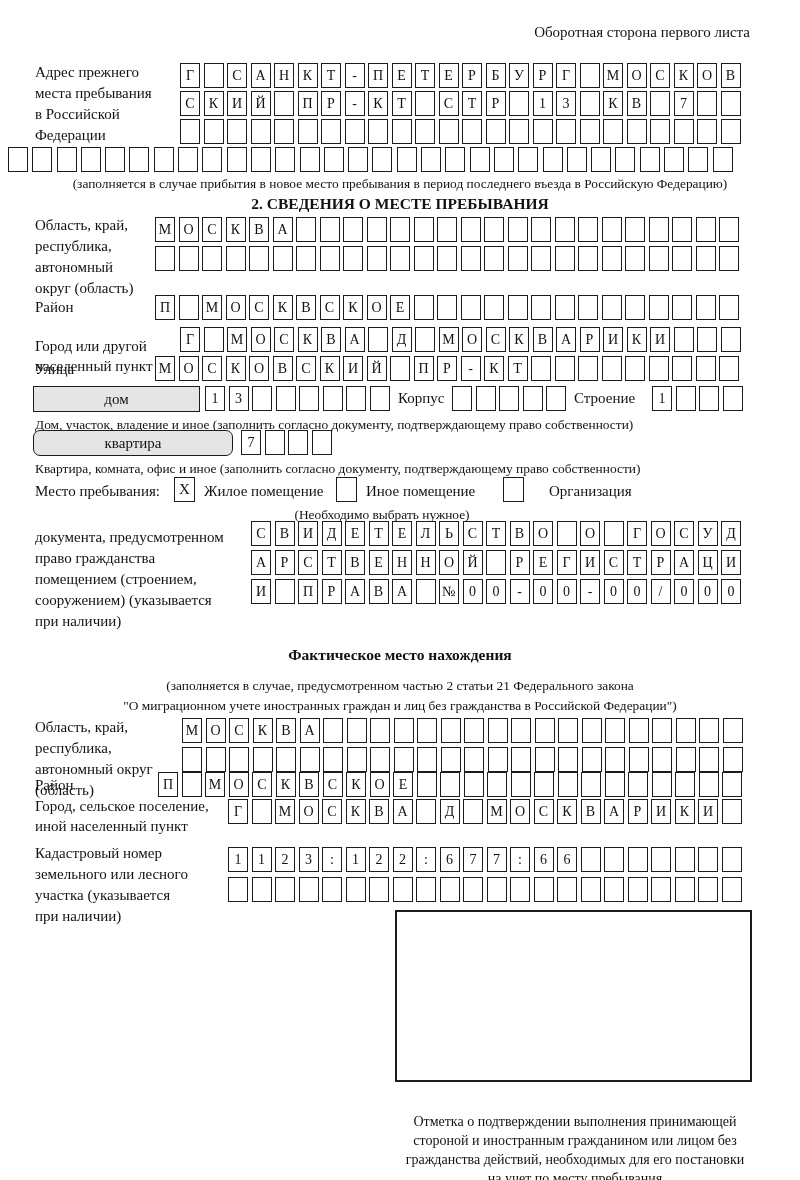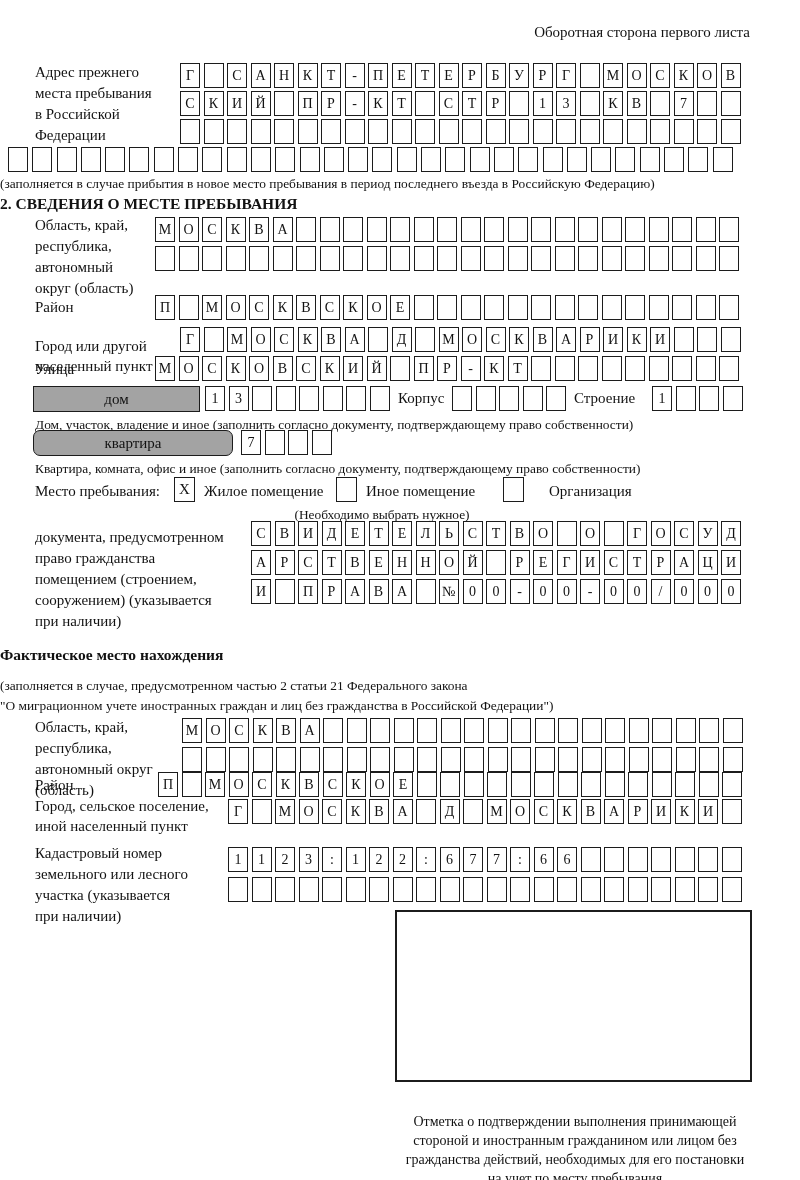--- a/index.html
+++ b/index.html
@@ -6,31 +6,31 @@
   html,body { background:#ffffff; }
   body {
     width:800px; height:1180px; position:relative;
     font-family:"Liberation Serif", serif; color:#121212;
     overflow:hidden;
   }
   .abs { position:absolute; }
   .lbl { font-size:15px; line-height:21px; }
   .lbl2 { font-size:15px; line-height:20px; }
   .cap { font-size:13.4px; }
-  .center { text-align:left; width:100%; left:0; }
+  .center { text-align:center; width:100%; left:0; }
   .title { font-weight:bold; font-size:15.5px; }
   .cellrow { position:absolute; display:flex; gap:3.5px; }
   .cellrow.wide-gap { gap:4.3px; }
   .cb {
     width:20px; height:25px; border:1.6px solid #1c1c1c;
     display:flex; align-items:center; justify-content:center;
     font-size:14px; flex:0 0 auto; background:#fff;
   }
   .fieldbox {
-    position:absolute; border:1.6px solid #1c1c1c; background:#a3a3a3;
+    position:absolute; border:1.6px solid #1c1c1c; background:#e5e5e5;
     display:flex; align-items:center; justify-content:center; font-size:15px;
   }
   .chk {
     position:absolute; width:21px; height:25px; border:1.6px solid #1c1c1c;
     display:flex; align-items:center; justify-content:center; font-size:15px; background:#fff;
   }
   .stamp { position:absolute; border:2px solid #1c1c1c; background:#fff; }
   .conf { font-size:14px; line-height:19px; text-align:center;margin-top:24px; }
 </style>
 </head>

